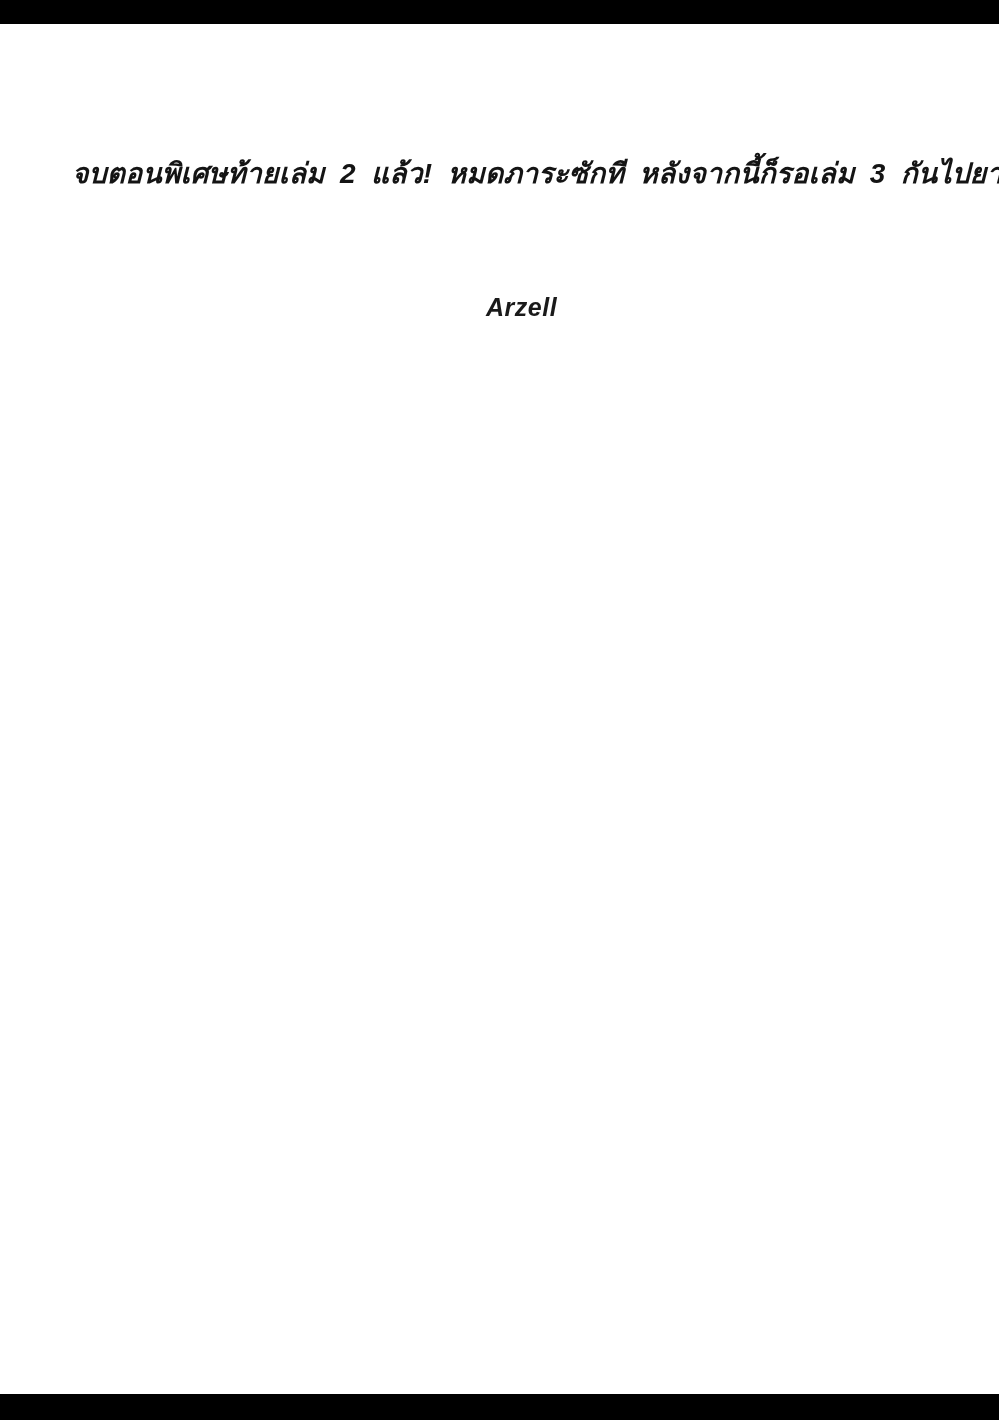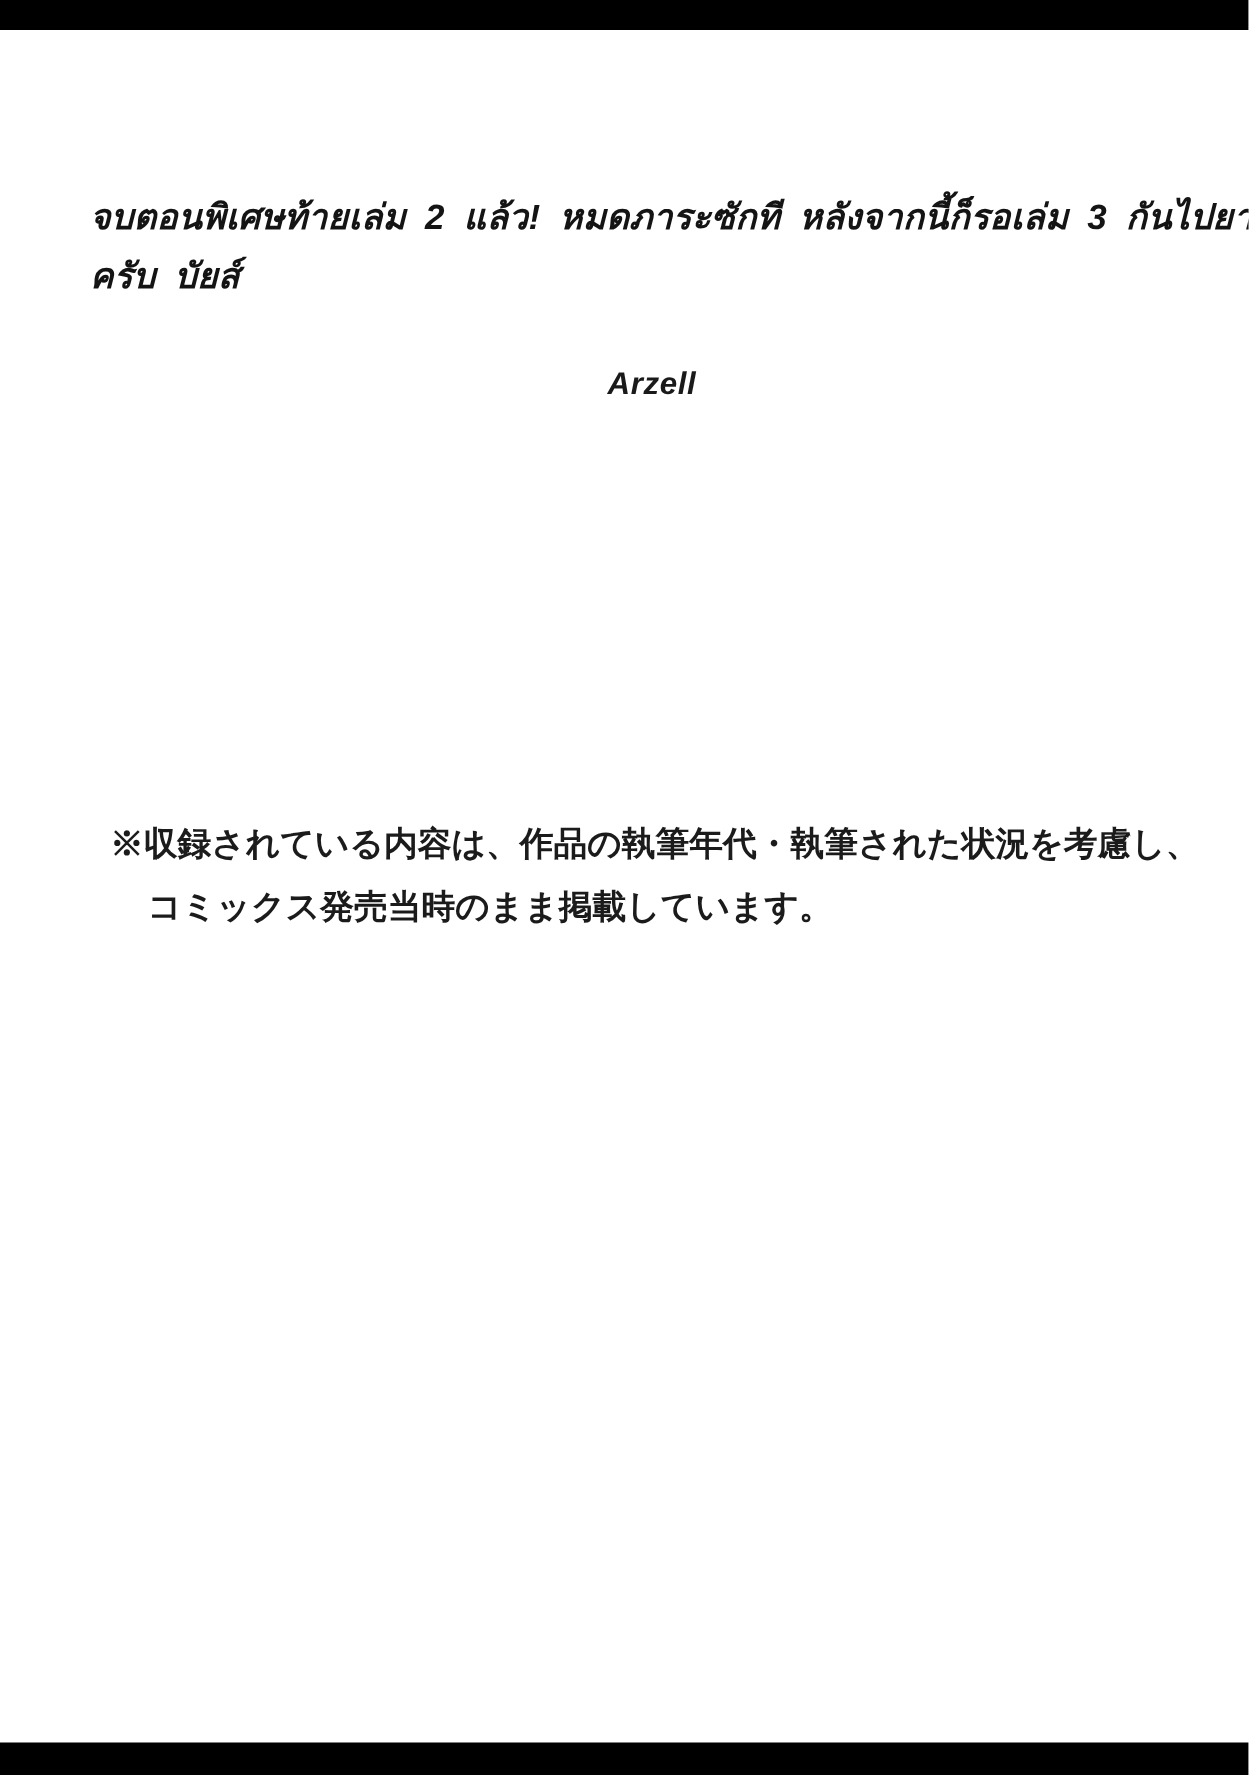--- a/index.html
+++ b/index.html
@@ -76,25 +76,20 @@
 </style>
 </head>
 <body>
 
 <div class="page">
 
   <div class="edge-bar top"></div>
 
   <div class="thai-note">
     <div class="thai-line">จบตอนพิเศษท้ายเล่ม 2 แล้ว! หมดภาระซักที หลังจากนี้ก็รอเล่ม 3 กันไปยาวๆเลยแล้วกันนะ</div>
-    <div class="thai-line">ครับ บัยส์</div>
   </div>
 
   <div class="signature">Arzell</div>
 
-  <div class="jp-notice">
-    <div class="jp-line">※収録されている内容は、作品の執筆年代・執筆された状況を考慮し、</div>
-    <div class="jp-line indent">コミックス発売当時のまま掲載しています。</div>
-  </div>
 
   <div class="edge-bar bottom"></div>
 
 </div>
 
 </body></html>

